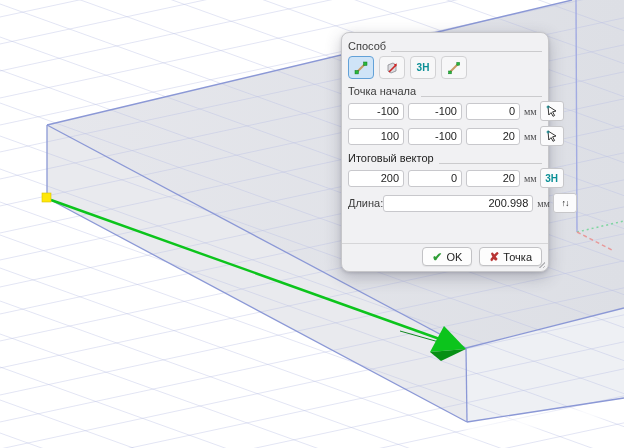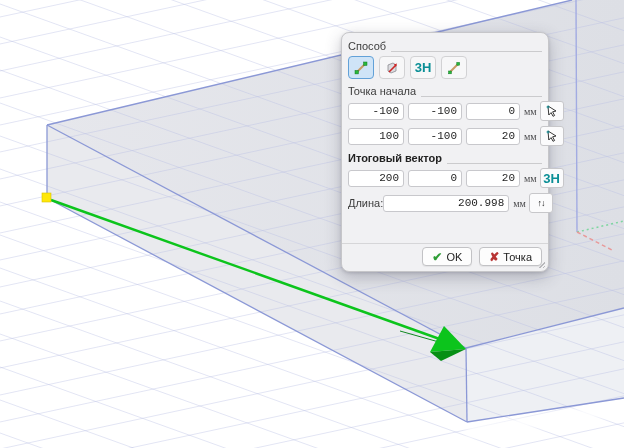--- a/index.html
+++ b/index.html
@@ -13,47 +13,47 @@
             background:#f1f1f3; border:1px solid #c6c6c9; border-radius:8px;
             box-shadow:0 5px 16px rgba(60,60,80,.30), 0 1px 3px rgba(60,60,80,.18);
             font-size:11px; color:#333; }
   .titlebar { display:flex; align-items:center; height:22px; padding:0 9px 0 8px; }
   .titlebar .t-icon { width:13px; height:13px; margin-right:6px; flex:0 0 auto; }
   .titlebar .t-text { flex:1; color:#5a5a5c; font-size:11px; }
   .titlebar .t-close { color:#8a8a8a; font-size:12px; line-height:12px; cursor:default; }
   .dlg-body { padding:1px 6px 0 6px; }
 
   .group-label { display:flex; align-items:flex-end; margin-top:6px; color:#3c3c3c; }
-  .group-label.bold span:first-child { font-weight:bold; color:#222; }
+  .group-label.bold span:first-child { font-weight:normal; color:#222; }
   .group-label .hline { flex:1; height:1px; background:#cbcbcd; margin-left:5px; }
 
   .method-row { display:flex; gap:5px; margin:4px 0 6px 0; }
   .mbtn { width:26px; height:23px; display:flex; align-items:center; justify-content:center;
           background:#f7f7f8; border:1px solid #d2d2d4; border-radius:4px; }
   .mbtn.selected { background:#cfe4f7; border:1px solid #62a1d8; }
 
   .coord-row { display:flex; align-items:center; margin:4px 0 5px 0; }
   .coord-row input { width:56px; height:17px; margin-right:4px; border:1px solid #c8c8cc;
-          border-radius:3px; background:#fff; font-family:Liberation Mono, monospace;
+          border-radius:3px; background:#fff; font-family:Liberation Sans, sans-serif;
           font-size:11px; text-align:right; padding:0 4px; color:#1d1d1d; }
   .coord-row input.w54 { width:54px; }
   .unit { font-size:10px; color:#4d4d4f; margin:0 3px 0 0;font-family:Liberation Serif, serif; }
   .sq-btn { width:24px; height:20px; display:flex; align-items:center; justify-content:center;
           background:#fbfbfc; border:1px solid #c7c7ca; border-radius:3px; flex:0 0 auto; }
   .len-label { color:#3c3c3c; }
-  .coord-row input.wide { width:126px; }
+  .coord-row input.wide { width:150px; }
 
   .sep { position:absolute; left:0; right:0; bottom:27px; height:1px; background:#d6d6d8; }
   .actions { position:absolute; right:6px; bottom:5px; display:flex; gap:7px; }
   .act-btn { display:flex; align-items:center; justify-content:center; gap:4px; height:19px;
           background:#fdfdfd; border:1px solid #c2c2c5; border-radius:4px; padding:0 9px;
           font-size:11px; color:#222; box-shadow:0 1px 1px rgba(0,0,0,.06); }
   .glyph-ok { color:#2f9e36; font-weight:bold; font-size:12px; }
   .glyph-cancel { color:#b83434; font-weight:bold; font-size:12px; }
-  .teal-glyph { color:#0b8f96; font-weight:bold; font-size:13px; letter-spacing:0; }
+  .teal-glyph { color:#0b8f96; font-weight:bold; font-size:10px; letter-spacing:0; }
   .updown-glyph { font-size:9px; color:#222; letter-spacing:-1px; }
   .resize-grip { position:absolute; right:3px; bottom:3px; width:8px; height:8px;
           background:
             linear-gradient(135deg, transparent 62%, #b8b8bb 62%, #b8b8bb 70%, transparent 70%, transparent 82%, #b8b8bb 82%, #b8b8bb 90%, transparent 90%); }
 </style>
 </head>
 <body>
 
 <div id="stage">
 

